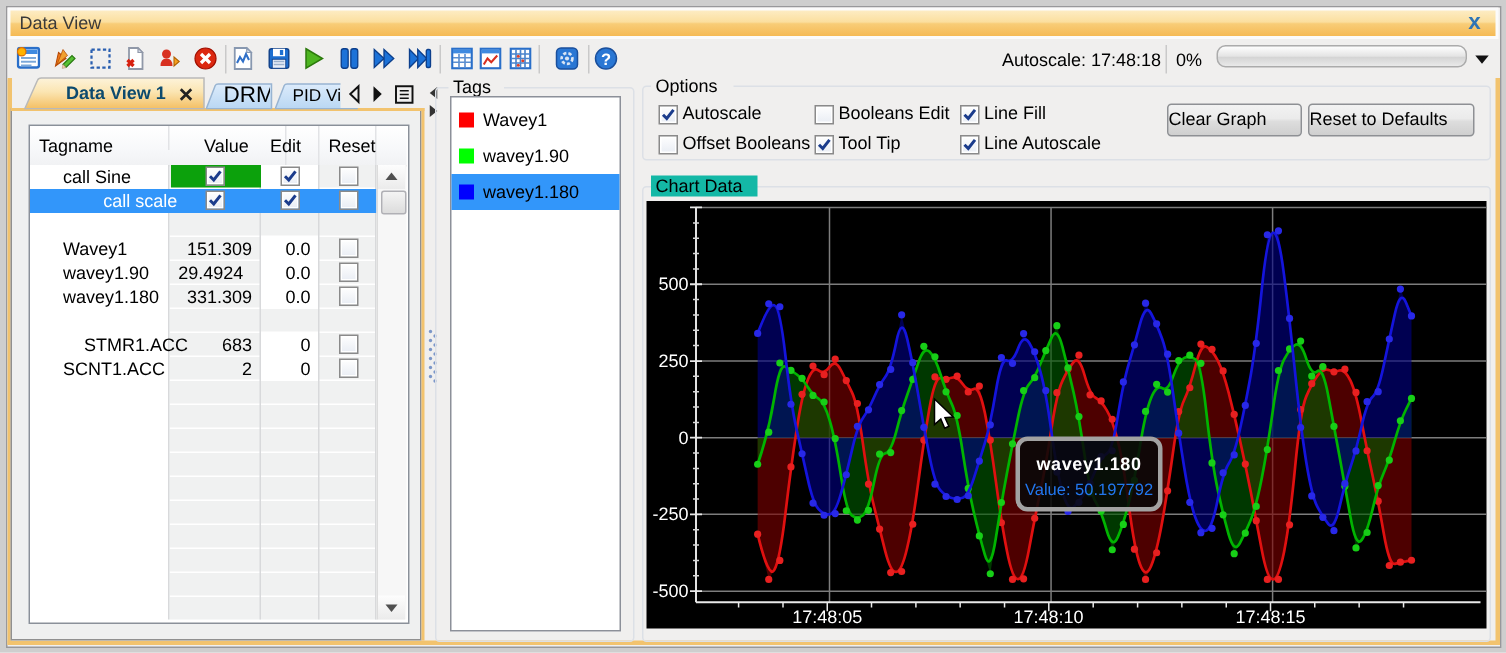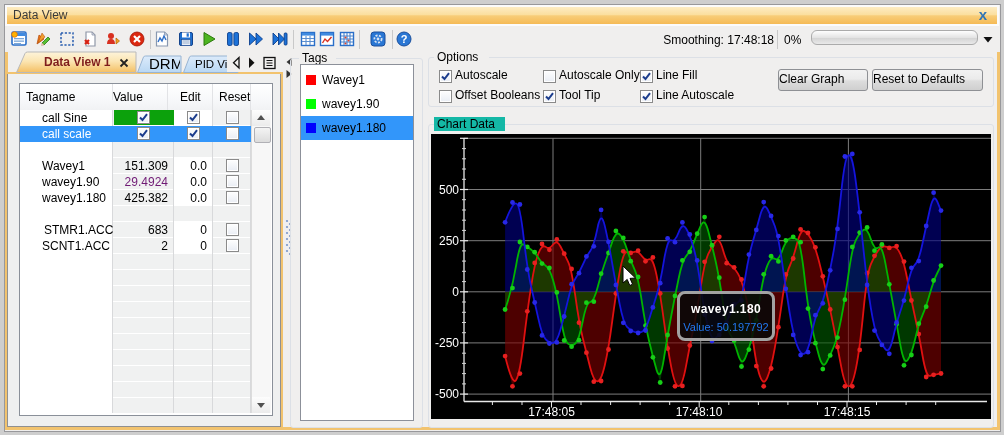--- a/index.html
+++ b/index.html
@@ -96,21 +96,21 @@
       <circle cx="8" cy="8" r="1.4" fill="#d8e4f4"></circle>
     </svg></div>
 <div style="position:absolute;left:396px;top:31px;width:16px;height:16px"><svg width="16" height="16" viewBox="0 0 16 16">
       <circle cx="8" cy="8" r="7" fill="#2a77d4" stroke="#1a4f9c" stroke-width="1"></circle>
       <text x="8" y="12" font-family="Liberation Sans" font-size="11" font-weight="bold" fill="#fff" text-anchor="middle">?</text>
     </svg></div>
 <div style="position:absolute;left:149.5px;top:30px;width:1px;height:19px;background:#c9c9c9"></div>
 <div style="position:absolute;left:292.5px;top:30px;width:1px;height:19px;background:#c9c9c9"></div>
 <div style="position:absolute;left:358.5px;top:30px;width:1px;height:19px;background:#c9c9c9"></div>
 <div style="position:absolute;left:391.5px;top:30px;width:1px;height:19px;background:#c9c9c9"></div>
-<div class="abs" style="left:599px;top:33px;width:175px;height:14px;line-height:14px;text-align:right;color:#000">Smoothing: 17:48:18</div>
+<div class="abs" style="left:599px;top:33px;width:175px;height:14px;line-height:14px;text-align:right;color:#000">Autoscale: 17:48:18</div>
 <div class="abs" style="left:777px;top:30px;width:1px;height:19px;background:#c9c9c9"></div>
 <div class="abs" style="left:784px;top:33px;width:20px;height:14px;line-height:14px">0%</div>
 <div class="abs" style="left:811px;top:30px;width:165px;height:13px;border:1px solid #ababab;border-radius:6px;background:linear-gradient(180deg,#fefefe,#e4e4e4 50%,#d4d4d4 55%,#e9e9e9)"></div>
 <svg width="10" height="8" class="abs" style="left:983px;top:36px">
     <path d="M0.5 1 L9.5 1 L5 6.5 Z" fill="#111"></path>
   </svg>
 
 <div class="abs" style="left:5px;top:52px;width:994px;height:378px;background:#f0efee"></div>
 <div class="abs" style="left:5px;top:52px;width:3px;height:378px;background:#f2c36e"></div>
 <div class="abs" style="left:997px;top:52px;width:3px;height:378px;background:#f2c36e"></div>
@@ -122,21 +122,21 @@
 <svg width="125" height="22" style="position:absolute;left:16px;top:51px">
     <defs>
       <linearGradient id="tg" x1="0" y1="0" x2="0" y2="1">
         <stop offset="0" stop-color="#fdf3da"></stop>
         <stop offset="0.45" stop-color="#fbe5b2"></stop>
         <stop offset="1" stop-color="#f4bf63"></stop>
       </linearGradient>
     </defs>
     <path d="M0.5 21.5 L9 2.5 Q9.6 1 11.5 1 L120 1 L120 21.5 Z" fill="url(#tg)" stroke="#b9b9b9" stroke-width="1"></path>
   </svg>
-<div style="position:absolute;left:44px;top:54px;width:86px;height:17px;line-height:17px;font-weight:bold;color:#7f1d1d">Data View 1</div>
+<div style="position:absolute;left:44px;top:54px;width:86px;height:17px;line-height:17px;font-weight:bold;color:#0c4a6e">Data View 1</div>
 <svg width="10" height="10" style="position:absolute;left:119px;top:58px">
     <path d="M1.5 1.5 L8.5 8.5 M8.5 1.5 L1.5 8.5" stroke="#222" stroke-width="1.8"></path>
   </svg>
 <svg width="45" height="18" style="position:absolute;left:137px;top:55px">
     <defs>
       <linearGradient id="bt137" x1="0" y1="0" x2="0" y2="1">
         <stop offset="0" stop-color="#dcebfb"></stop>
         <stop offset="1" stop-color="#b9d7f3"></stop>
       </linearGradient>
     </defs>
@@ -157,21 +157,21 @@
 <svg width="50" height="14" style="position:absolute;left:231px;top:56px">
     <path d="M8 1.5 L8 12 L2.5 6.7 Z" fill="none" stroke="#111" stroke-width="1.3"></path>
     <path d="M18 1.5 L18 12 L23.5 6.7 Z" fill="#111"></path>
     <rect x="33" y="1.5" width="11" height="11" fill="none" stroke="#111" stroke-width="1.3"></rect>
     <path d="M35.5 4.5 H41.5 M35.5 7 H41.5 M35.5 9.5 H41.5" stroke="#111" stroke-width="1"></path>
   </svg>
 
 <div class="abs" style="left:19px;top:83px;width:252px;height:331px;border:1px solid #8a9099;background:#fff"></div>
 <div style="position:absolute;left:20px;top:84px;width:251px;height:26px;background:linear-gradient(180deg,#ffffff,#f7f8fa 60%,#f1f2f4);border-bottom:1px solid #cdcdcd"></div>
 <div style="position:absolute;left:20px;top:84px;width:93px;height:16px;line-height:26px;padding-left:6px;box-sizing:border-box;border-right:1px solid #e2e3e6">Tagname</div>
-<div style="position:absolute;left:107px;top:84px;width:61px;height:26px;line-height:26px;padding-left:6px;box-sizing:border-box;border-right:1px solid #e2e3e6">Value</div>
+<div style="position:absolute;left:130px;top:84px;width:61px;height:26px;line-height:26px;padding-left:6px;box-sizing:border-box;border-right:1px solid #e2e3e6">Value</div>
 <div style="position:absolute;left:174px;top:84px;width:39px;height:26px;line-height:26px;padding-left:6px;box-sizing:border-box;border-right:1px solid #e2e3e6">Edit</div>
 <div style="position:absolute;left:213px;top:84px;width:38px;height:26px;line-height:26px;padding-left:6px;box-sizing:border-box;border-right:1px solid #e2e3e6">Reset</div>
 <div style="position:absolute;left:20px;top:110px;width:93px;height:303px;background:#fff"></div>
 <div style="position:absolute;left:113px;top:110px;width:138px;height:303px;background:#f0f1f1"></div>
 <div style="position:absolute;left:113px;top:125px;width:138px;height:1px;background:#fff"></div>
 <div style="position:absolute;left:113px;top:141px;width:138px;height:1px;background:#fff"></div>
 <div style="position:absolute;left:113px;top:157px;width:138px;height:1px;background:#fff"></div>
 <div style="position:absolute;left:113px;top:173px;width:138px;height:1px;background:#fff"></div>
 <div style="position:absolute;left:113px;top:189px;width:138px;height:1px;background:#fff"></div>
 <div style="position:absolute;left:113px;top:205px;width:138px;height:1px;background:#fff"></div>
@@ -201,45 +201,45 @@
       <path d="M3 6.5 L5.5 9 L10 3.2" fill="none" stroke="#1b3c8c" stroke-width="2"></path>
     </svg>
   </div>
 <div style="position:absolute;left:187px;top:111px;width:11px;height:11px;border:1px solid #8a8a8a;background:linear-gradient(180deg,#fefefe,#e9edf4);box-shadow:inset 0 0 0 1px #fff">
     <svg width="13" height="13" viewBox="0 0 13 13" style="position:absolute;left:-1px;top:-1px">
       <path d="M3 6.5 L5.5 9 L10 3.2" fill="none" stroke="#1b3c8c" stroke-width="2"></path>
     </svg>
   </div>
 <div style="position:absolute;left:226px;top:111px;width:11px;height:11px;border:1px solid #8a8a8a;background:linear-gradient(180deg,#fefefe,#e9edf4);box-shadow:inset 0 0 0 1px #fff"></div>
 <div style="position:absolute;left:20px;top:126px;width:231px;height:16px;background:#3296fa"></div>
-<div style="position:absolute;left:20px;top:126px;width:93px;height:16px;line-height:16px;text-align:left;padding-left:22px;box-sizing:border-box;color:#fff">call scale</div>
+<div style="position:absolute;left:36px;top:126px;width:93px;height:16px;line-height:16px;text-align:center;padding-left:22px;box-sizing:border-box;color:#fff">call scale</div>
 <div style="position:absolute;left:137px;top:127px;width:11px;height:11px;border:1px solid #8a8a8a;background:linear-gradient(180deg,#fefefe,#e9edf4);box-shadow:inset 0 0 0 1px #fff">
     <svg width="13" height="13" viewBox="0 0 13 13" style="position:absolute;left:-1px;top:-1px">
       <path d="M3 6.5 L5.5 9 L10 3.2" fill="none" stroke="#1b3c8c" stroke-width="2"></path>
     </svg>
   </div>
 <div style="position:absolute;left:187px;top:127px;width:11px;height:11px;border:1px solid #8a8a8a;background:linear-gradient(180deg,#fefefe,#e9edf4);box-shadow:inset 0 0 0 1px #fff">
     <svg width="13" height="13" viewBox="0 0 13 13" style="position:absolute;left:-1px;top:-1px">
       <path d="M3 6.5 L5.5 9 L10 3.2" fill="none" stroke="#1b3c8c" stroke-width="2"></path>
     </svg>
   </div>
 <div style="position:absolute;left:226px;top:127px;width:11px;height:11px;border:1px solid #8a8a8a;background:linear-gradient(180deg,#fefefe,#e9edf4);box-shadow:inset 0 0 0 1px #fff"></div>
 <div style="position:absolute;left:20px;top:158px;width:93px;height:16px;line-height:16px;text-align:left;padding-left:22px;box-sizing:border-box;color:#000">Wavey1</div>
 <div style="position:absolute;left:113px;top:158px;width:61px;height:16px;line-height:16px;text-align:right;padding-right:6px;box-sizing:border-box;color:#000">151.309</div>
 <div style="position:absolute;left:174px;top:158px;width:39px;height:16px;line-height:16px;text-align:right;padding-right:6px;box-sizing:border-box;color:#000">0.0</div>
 <div style="position:absolute;left:226px;top:159px;width:11px;height:11px;border:1px solid #8a8a8a;background:linear-gradient(180deg,#fefefe,#e9edf4);box-shadow:inset 0 0 0 1px #fff"></div>
 <div style="position:absolute;left:20px;top:174px;width:93px;height:16px;line-height:16px;text-align:left;padding-left:22px;box-sizing:border-box;color:#000">wavey1.90</div>
-<div style="position:absolute;left:113px;top:174px;width:61px;height:16px;line-height:16px;text-align:right;padding-right:6px;box-sizing:border-box;color:#701a75">29.4924</div>
+<div style="position:absolute;left:113px;top:174px;width:61px;height:16px;line-height:16px;text-align:center;padding-right:6px;box-sizing:border-box;color:#000000">29.4924</div>
 <div style="position:absolute;left:174px;top:174px;width:39px;height:16px;line-height:16px;text-align:right;padding-right:6px;box-sizing:border-box;color:#000">0.0</div>
 <div style="position:absolute;left:226px;top:175px;width:11px;height:11px;border:1px solid #8a8a8a;background:linear-gradient(180deg,#fefefe,#e9edf4);box-shadow:inset 0 0 0 1px #fff"></div>
 <div style="position:absolute;left:20px;top:190px;width:93px;height:16px;line-height:16px;text-align:left;padding-left:22px;box-sizing:border-box;color:#000">wavey1.180</div>
-<div style="position:absolute;left:113px;top:190px;width:61px;height:16px;line-height:16px;text-align:right;padding-right:6px;box-sizing:border-box;color:#000">425.382</div>
+<div style="position:absolute;left:113px;top:190px;width:61px;height:16px;line-height:16px;text-align:right;padding-right:6px;box-sizing:border-box;color:#000">331.309</div>
 <div style="position:absolute;left:174px;top:190px;width:39px;height:16px;line-height:16px;text-align:right;padding-right:6px;box-sizing:border-box;color:#000">0.0</div>
 <div style="position:absolute;left:226px;top:191px;width:11px;height:11px;border:1px solid #8a8a8a;background:linear-gradient(180deg,#fefefe,#e9edf4);box-shadow:inset 0 0 0 1px #fff"></div>
-<div style="position:absolute;left:20px;top:222px;width:93px;height:16px;line-height:16px;text-align:left;padding-left:24px;box-sizing:border-box;color:#000">STMR1.ACC</div>
+<div style="position:absolute;left:20px;top:222px;width:93px;height:16px;line-height:16px;text-align:left;padding-left:36px;box-sizing:border-box;color:#000">STMR1.ACC</div>
 <div style="position:absolute;left:113px;top:222px;width:61px;height:16px;line-height:16px;text-align:right;padding-right:6px;box-sizing:border-box;color:#000">683</div>
 <div style="position:absolute;left:174px;top:222px;width:39px;height:16px;line-height:16px;text-align:right;padding-right:6px;box-sizing:border-box;color:#000">0</div>
 <div style="position:absolute;left:226px;top:223px;width:11px;height:11px;border:1px solid #8a8a8a;background:linear-gradient(180deg,#fefefe,#e9edf4);box-shadow:inset 0 0 0 1px #fff"></div>
 <div style="position:absolute;left:20px;top:238px;width:93px;height:16px;line-height:16px;text-align:left;padding-left:22px;box-sizing:border-box;color:#000">SCNT1.ACC</div>
 <div style="position:absolute;left:113px;top:238px;width:61px;height:16px;line-height:16px;text-align:right;padding-right:6px;box-sizing:border-box;color:#000">2</div>
 <div style="position:absolute;left:174px;top:238px;width:39px;height:16px;line-height:16px;text-align:right;padding-right:6px;box-sizing:border-box;color:#000">0</div>
 <div style="position:absolute;left:226px;top:239px;width:11px;height:11px;border:1px solid #8a8a8a;background:linear-gradient(180deg,#fefefe,#e9edf4);box-shadow:inset 0 0 0 1px #fff"></div>
 <div style="position:absolute;left:251px;top:110px;width:19px;height:303px;background:#f7f7f7;border-left:1px solid #dcdcdc"></div>
 <div style="position:absolute;left:252px;top:110px;width:18px;height:16px;background:linear-gradient(180deg,#fdfdfd,#ebebeb);border:0"><svg width="18" height="16">
       <path d="M9 5 L13 10 L5 10 Z" fill="#505050"></path>
@@ -280,21 +280,21 @@
 <div style="position:absolute;left:322px;top:116px;height:24px;line-height:24px;color:#000">wavey1.180</div>
 <div style="position:absolute;left:428px;top:57px;width:564px;height:48px;border:1px solid #dce0e6;border-radius:3px"></div>
 <div style="position:absolute;left:434px;top:50px;width:52px;height:14px;background:#f0efee;line-height:14px;padding-left:3px">Options</div>
 <div style="position:absolute;left:439px;top:70px;width:11px;height:11px;border:1px solid #8a8a8a;background:linear-gradient(180deg,#fefefe,#e9edf4);box-shadow:inset 0 0 0 1px #fff">
     <svg width="13" height="13" viewBox="0 0 13 13" style="position:absolute;left:-1px;top:-1px">
       <path d="M3 6.5 L5.5 9 L10 3.2" fill="none" stroke="#1b3c8c" stroke-width="2"></path>
     </svg>
   </div>
 <div style="position:absolute;left:455px;top:67px;height:16px;line-height:16px">Autoscale</div>
 <div style="position:absolute;left:543px;top:70px;width:11px;height:11px;border:1px solid #8a8a8a;background:linear-gradient(180deg,#fefefe,#e9edf4);box-shadow:inset 0 0 0 1px #fff"></div>
-<div style="position:absolute;left:559px;top:67px;height:16px;line-height:16px">Autoscale Only</div>
+<div style="position:absolute;left:559px;top:67px;height:16px;line-height:16px">Booleans Edit</div>
 <div style="position:absolute;left:640px;top:70px;width:11px;height:11px;border:1px solid #8a8a8a;background:linear-gradient(180deg,#fefefe,#e9edf4);box-shadow:inset 0 0 0 1px #fff">
     <svg width="13" height="13" viewBox="0 0 13 13" style="position:absolute;left:-1px;top:-1px">
       <path d="M3 6.5 L5.5 9 L10 3.2" fill="none" stroke="#1b3c8c" stroke-width="2"></path>
     </svg>
   </div>
 <div style="position:absolute;left:656px;top:67px;height:16px;line-height:16px">Line Fill</div>
 <div style="position:absolute;left:439px;top:90px;width:11px;height:11px;border:1px solid #8a8a8a;background:linear-gradient(180deg,#fefefe,#e9edf4);box-shadow:inset 0 0 0 1px #fff"></div>
 <div style="position:absolute;left:455px;top:87px;height:16px;line-height:16px">Offset Booleans</div>
 <div style="position:absolute;left:543px;top:90px;width:11px;height:11px;border:1px solid #8a8a8a;background:linear-gradient(180deg,#fefefe,#e9edf4);box-shadow:inset 0 0 0 1px #fff">
     <svg width="13" height="13" viewBox="0 0 13 13" style="position:absolute;left:-1px;top:-1px">

